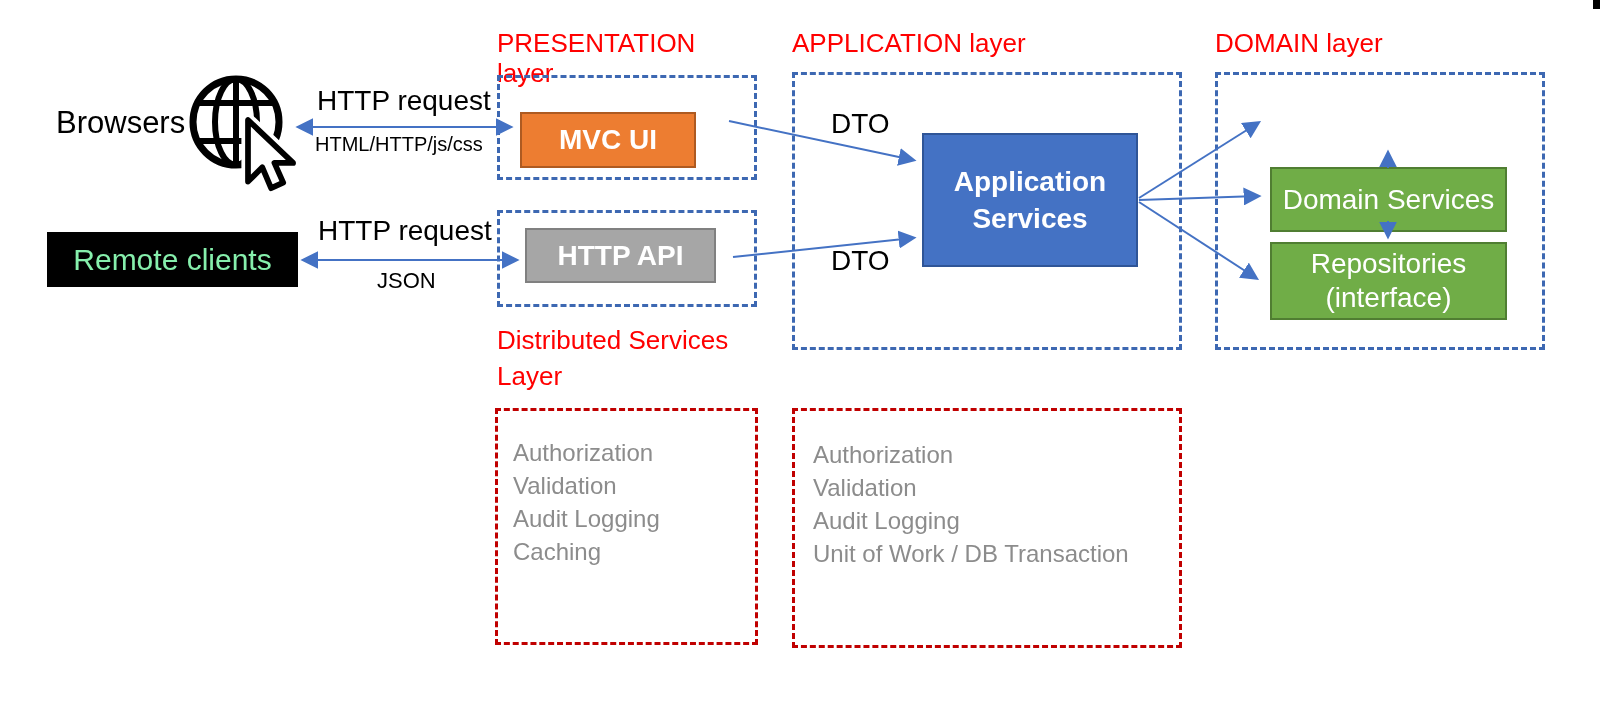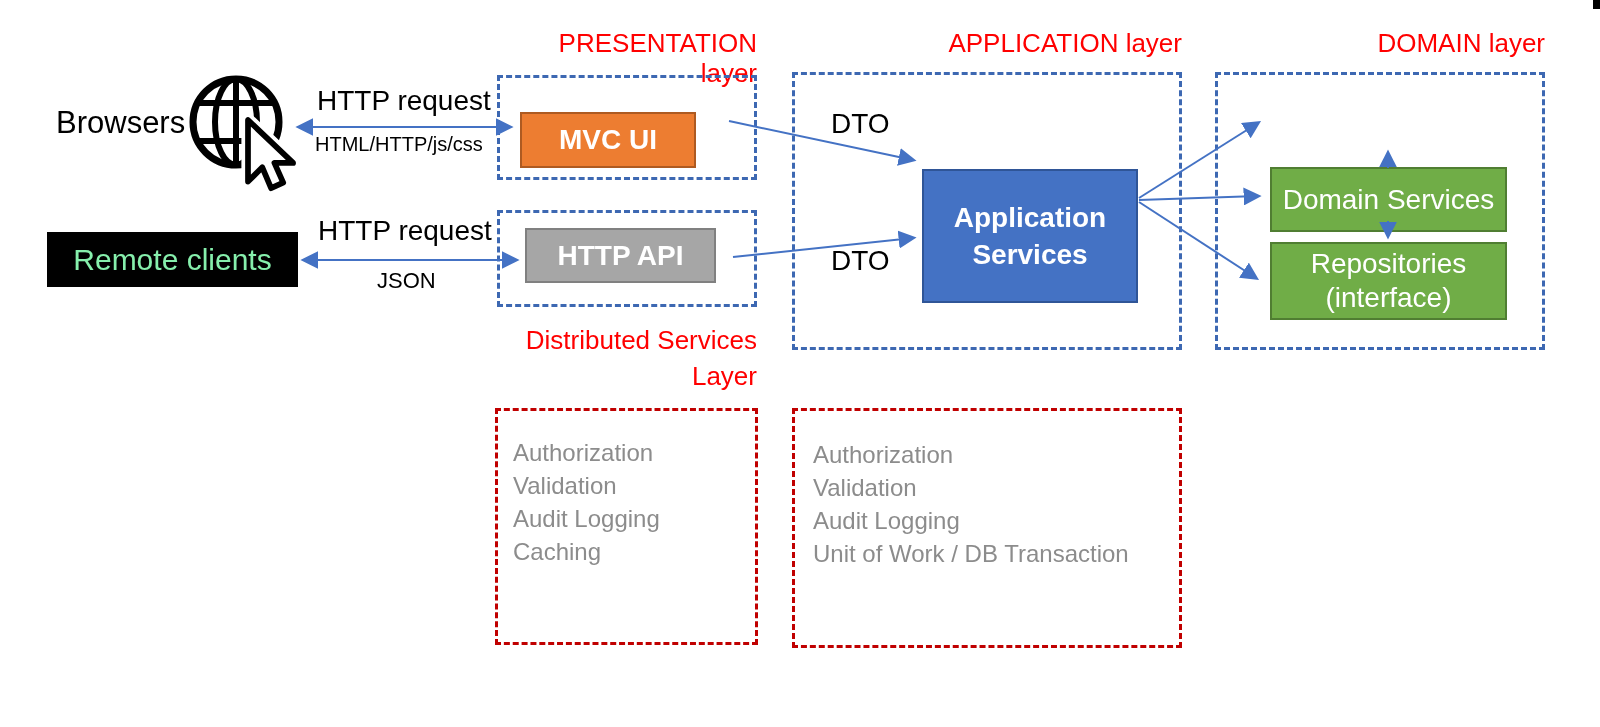--- a/index.html
+++ b/index.html
@@ -2,30 +2,30 @@
 <html><head>
 <meta charset="utf-8">
 <style>
   html,body{margin:0;padding:0;background:#ffffff;}
   #canvas{
     position:relative;width:1600px;height:727px;background:#ffffff;overflow:hidden;
     font-family:"Liberation Sans",sans-serif;color:#000;
   }
   .abs{position:absolute;}
   
-  .layer-title{color:#ff0000;font-size:26px;line-height:30px;text-align:right;}
+  .layer-title{color:#ff0000;font-size:26px;line-height:30px;text-align:left;}
   
   .frame-blue{border:3px dashed #3d68b2;box-sizing:border-box;background:transparent;}
   .frame-red{border:3px dashed #c00000;box-sizing:border-box;background:transparent;}
   
   .node{display:flex;align-items:center;justify-content:center;text-align:center;
         color:#ffffff;box-sizing:border-box;line-height:34px;}
   .node-orange{background:#ed7d31;border:2px solid #ae5a21;font-weight:bold;font-size:28px;}
   .node-gray{background:#a6a6a6;border:2px solid #808080;font-weight:bold;font-size:28px;}
-  .node-blue{background:#4472c4;border:2px solid #2f5597;font-weight:bold;font-size:28px;line-height:37px;margin-top:36px;}
+  .node-blue{background:#4472c4;border:2px solid #2f5597;font-weight:bold;font-size:28px;line-height:37px;}
   .node-green{background:#70ad47;border:2px solid #507e32;font-weight:normal;font-size:28px;}
   .node-black{background:#000000;color:#86efac;display:flex;align-items:center;justify-content:center;font-size:30px;}
   
   .lbl{font-size:28px;line-height:30px;white-space:nowrap;}
   .lbl-sm{font-size:20px;line-height:22px;white-space:nowrap;}
   .lbl-md{font-size:22px;line-height:24px;white-space:nowrap;}
   .lbl-big{font-size:31px;line-height:33px;white-space:nowrap;}
   
   .concern-list{color:#8c8c8c;font-size:24px;line-height:33px;}
   .concern-list div{white-space:nowrap;}

